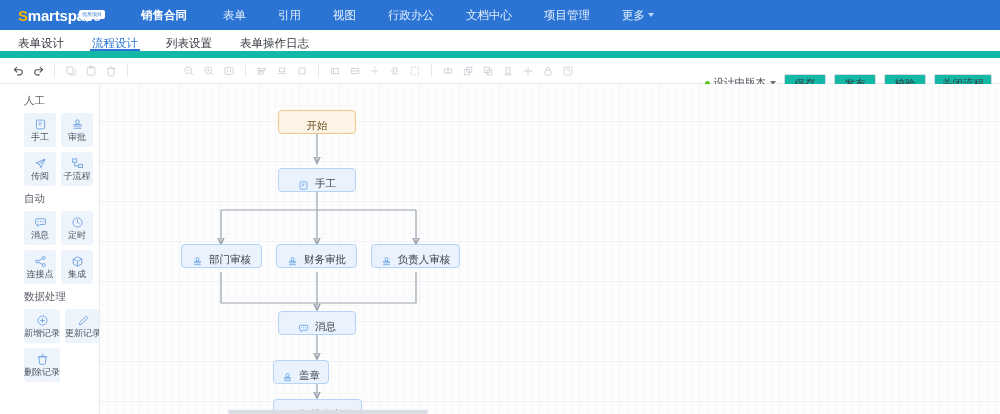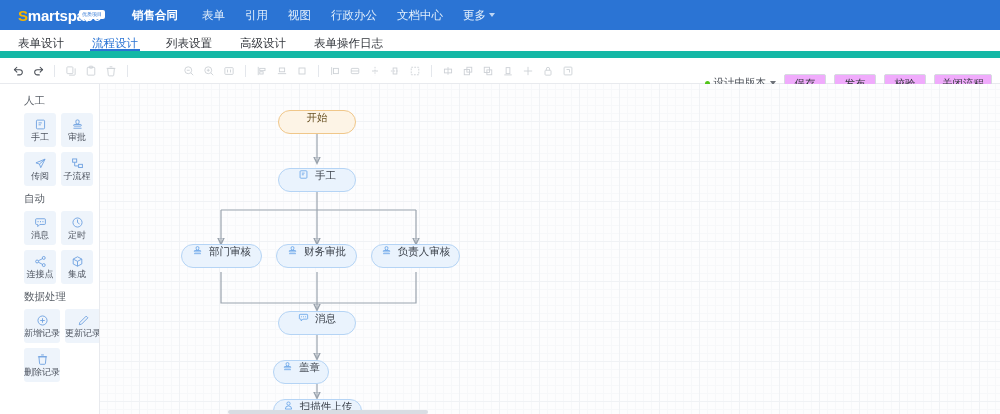--- a/index.html
+++ b/index.html
@@ -38,21 +38,21 @@
     font-weight: normal;
   }
   .logo-badge::after {
     content: ""; position: absolute;
     bottom: -3px; left: 5px;
     border-left: 3px solid transparent;
     border-right: 3px solid transparent;
     border-top: 3px solid #ffffff;
   }
 
-  .nav { display: flex; align-items: center; gap: 0px; margin-left: 10px; }
+  .nav { display: flex; align-items: center; gap: 12px; margin-left: 19px; }
   .nav-item {
     font-size: 11.5px; color: #e3effb;
     padding: 0 10px; line-height: 30px; cursor: pointer;
     white-space: nowrap;
   }
   .nav-item.first { color: #ffffff; font-weight: bold; padding-left: 4px; padding-right: 14px;}
   .nav-item.more { display: flex; align-items: center; gap: 3px; }
   .chev {
     display: inline-block; width: 0; height: 0;
     border-left: 3px solid transparent;
@@ -128,21 +128,21 @@
     display: flex; align-items: center; gap: 4px;
     font-size: 10.5px; color: #4a4f57; cursor: pointer; white-space: nowrap;
   }
   .dot-green {
     width: 5px; height: 5px; border-radius: 50%; background: #52c41a;
     display: inline-block;
   }
   .tb-action {
     min-width: 42px; height: 18px;
     border: 1px solid #d6dae0; border-radius: 2px;
-    background: #f0abfc; color: #33373d;
+    background: #14b8a6; color: #33373d;
     font-size: 10.5px; line-height: 16px; text-align: center;
     padding: 0 7px; cursor: pointer; white-space: nowrap;
     font-family: inherit;
   }
 
   
   .body-area {
     display: flex; width: 1000px; height: 330px;
     background: #fff;
   }
@@ -185,22 +185,22 @@
       linear-gradient(to bottom, #f0f2f5 1px, transparent 1px),
       linear-gradient(to right, #f7f8fa 1px, transparent 1px),
       linear-gradient(to bottom, #f7f8fa 1px, transparent 1px);
     background-size: 40px 40px, 40px 40px, 8px 8px, 8px 8px;
     background-position: -1px -3px, -1px -3px, -1px -3px, -1px -3px;
   }
   .flow { position: absolute; left: 0; top: 0; width: 900px; height: 330px; }
 
   .node {
     position: absolute;
-    border-radius: 12px;
-    display: flex; align-items: flex-start; justify-content: center;
+    border-radius: 4px;
+    display: flex; align-items: flex-end; justify-content: center;
     gap: 6px;
     font-size: 10.5px;
     cursor: pointer;
     white-space: nowrap;
   }
   .node .n-ic { display: flex; align-items: center; color: #67a4e8; }
   .node .n-lb { color: #3b414a; }
   .node.start {
     background: #fdf4e6; border: 1px solid #f0c78a; color: #7a5a22;
   }
@@ -232,33 +232,33 @@
     </div>
   </div>
 
   <div class="nav">
     <div class="nav-item first">销售合同</div>
     <div class="nav-item">表单</div>
     <div class="nav-item">引用</div>
     <div class="nav-item">视图</div>
     <div class="nav-item">行政办公</div>
     <div class="nav-item">文档中心</div>
+    <div class="nav-item">项目管理</div>
     <div class="nav-item more">
       <span>更多</span>
       <span class="chev"></span>
     </div>
   </div>
 
 </div>
 
 <div class="tabstrip">
   <div class="tab">表单设计</div>
   <div class="tab active">流程设计</div>
   <div class="tab">列表设置</div>
-  <div class="tab">高级设计</div>
   <div class="tab">表单操作日志</div>
 </div>
 
 <div class="toolbar">
 
   <div class="tb-btn enabled">
     <svg width="13" height="13" viewBox="0 0 16 16">
         <path d="M6 4 L3 7 L6 10" fill="none" stroke="currentColor" stroke-width="1.3" stroke-linecap="round" stroke-linejoin="round"></path>
         <path d="M3 7 H9.5 a3.2 3.2 0 0 1 0 6.4 H7" fill="none" stroke="currentColor" stroke-width="1.3" stroke-linecap="round"></path>
       </svg>

